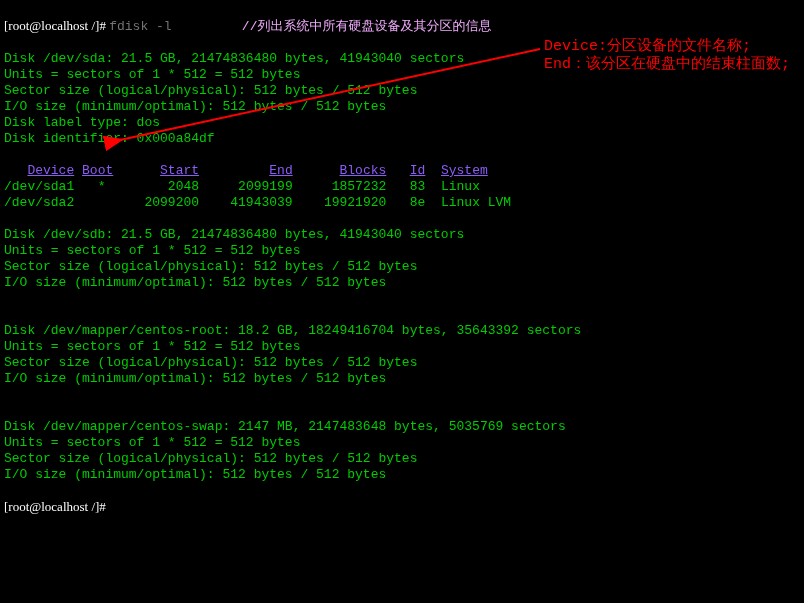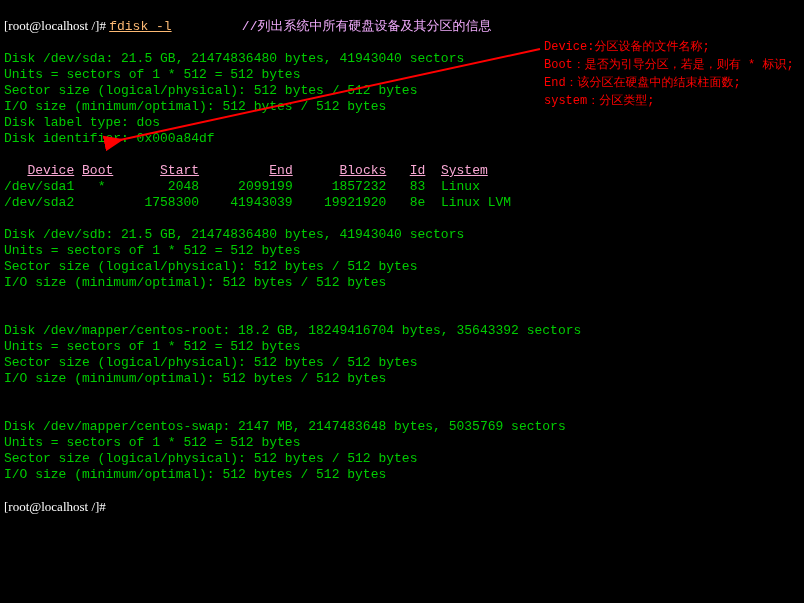--- a/index.html
+++ b/index.html
@@ -13,30 +13,30 @@
     line-height: 16px;
     color: #00cc00;
     overflow: hidden;
     position: relative;
   }
   .terminal {
     padding: 2px 4px;
     white-space: pre;
   }
   .prompt-white { color: #ffffff; font-family: Liberation Serif, serif; }
-  .cmd { text-decoration: underline; color: #fdba74; }
+  .cmd { color: #737373; }
   .comment { color: #f0abfc; }
-  .hdr { color: #f9a8d4; text-decoration: underline; }
+  .hdr { color: #8b5cf6; text-decoration: underline; }
   .anno-box {
     position: absolute;
     right: 6px;
     top: 38px;
     width: 254px;
     color: #ff0000;
-    font-size: 12px;
+    font-size: 15px;
     line-height: 18px;
     white-space: normal;
     word-break: break-all;
   }
   svg.arrow {
     position: absolute;
     top: 0;
     left: 0;
     pointer-events: none;
   }
@@ -49,21 +49,21 @@
 
 <span>Disk /dev/sda: 21.5 GB, 21474836480 bytes, 41943040 sectors</span>
 <span>Units = sectors of 1 * 512 = 512 bytes</span>
 <span>Sector size (logical/physical): 512 bytes / 512 bytes</span>
 <span>I/O size (minimum/optimal): 512 bytes / 512 bytes</span>
 <span>Disk label type: dos</span>
 <span>Disk identifier: 0x000a84df</span>
 
    <span class="hdr">Device</span> <span class="hdr">Boot</span>      <span class="hdr">Start</span>         <span class="hdr">End</span>      <span class="hdr">Blocks</span>   <span class="hdr">Id</span>  <span class="hdr">System</span>
 <span><span>/dev/sda1</span>   <span>*</span>        <span>2048</span>     <span>2099199</span>     <span>1857232</span>   <span>83</span>  <span>Linux</span></span>
-<span><span>/dev/sda2</span>         <span>1758300</span>    <span>41943039</span>    <span>19921920</span>   <span>8e</span>  <span>Linux LVM</span></span>
+<span><span>/dev/sda2</span>         <span>2099200</span>    <span>41943039</span>    <span>19921920</span>   <span>8e</span>  <span>Linux LVM</span></span>
 
 <span>Disk /dev/sdb: 21.5 GB, 21474836480 bytes, 41943040 sectors</span>
 <span>Units = sectors of 1 * 512 = 512 bytes</span>
 <span>Sector size (logical/physical): 512 bytes / 512 bytes</span>
 <span>I/O size (minimum/optimal): 512 bytes / 512 bytes</span>
 
 
 <span>Disk /dev/mapper/centos-root: 18.2 GB, 18249416704 bytes, 35643392 sectors</span>
 <span>Units = sectors of 1 * 512 = 512 bytes</span>
 <span>Sector size (logical/physical): 512 bytes / 512 bytes</span>
@@ -73,23 +73,21 @@
 <span>Disk /dev/mapper/centos-swap: 2147 MB, 2147483648 bytes, 5035769 sectors</span>
 <span>Units = sectors of 1 * 512 = 512 bytes</span>
 <span>Sector size (logical/physical): 512 bytes / 512 bytes</span>
 <span>I/O size (minimum/optimal): 512 bytes / 512 bytes</span>
 
 <span class="prompt-white">[root@localhost /]#</span>
 </div>
 
 <div class="anno-box">
 <div>Device:分区设备的文件名称;</div>
-<div>Boot：是否为引导分区，若是，则有 * 标识;</div>
 <div>End：该分区在硬盘中的结束柱面数;</div>
-<div>system：分区类型;</div>
 </div>
 
 <svg class="arrow" width="804" height="603">
   <defs>
     <marker id="ah" markerWidth="10" markerHeight="8" refX="2" refY="4" orient="auto">
       <polygon points="10 0, 0 4, 10 8" fill="#ff0000"></polygon>
     </marker>
   </defs>
   <line x1="540" y1="49" x2="120" y2="140" stroke="#ff0000" stroke-width="2" marker-end="url(#ah)"></line>
 </svg>

